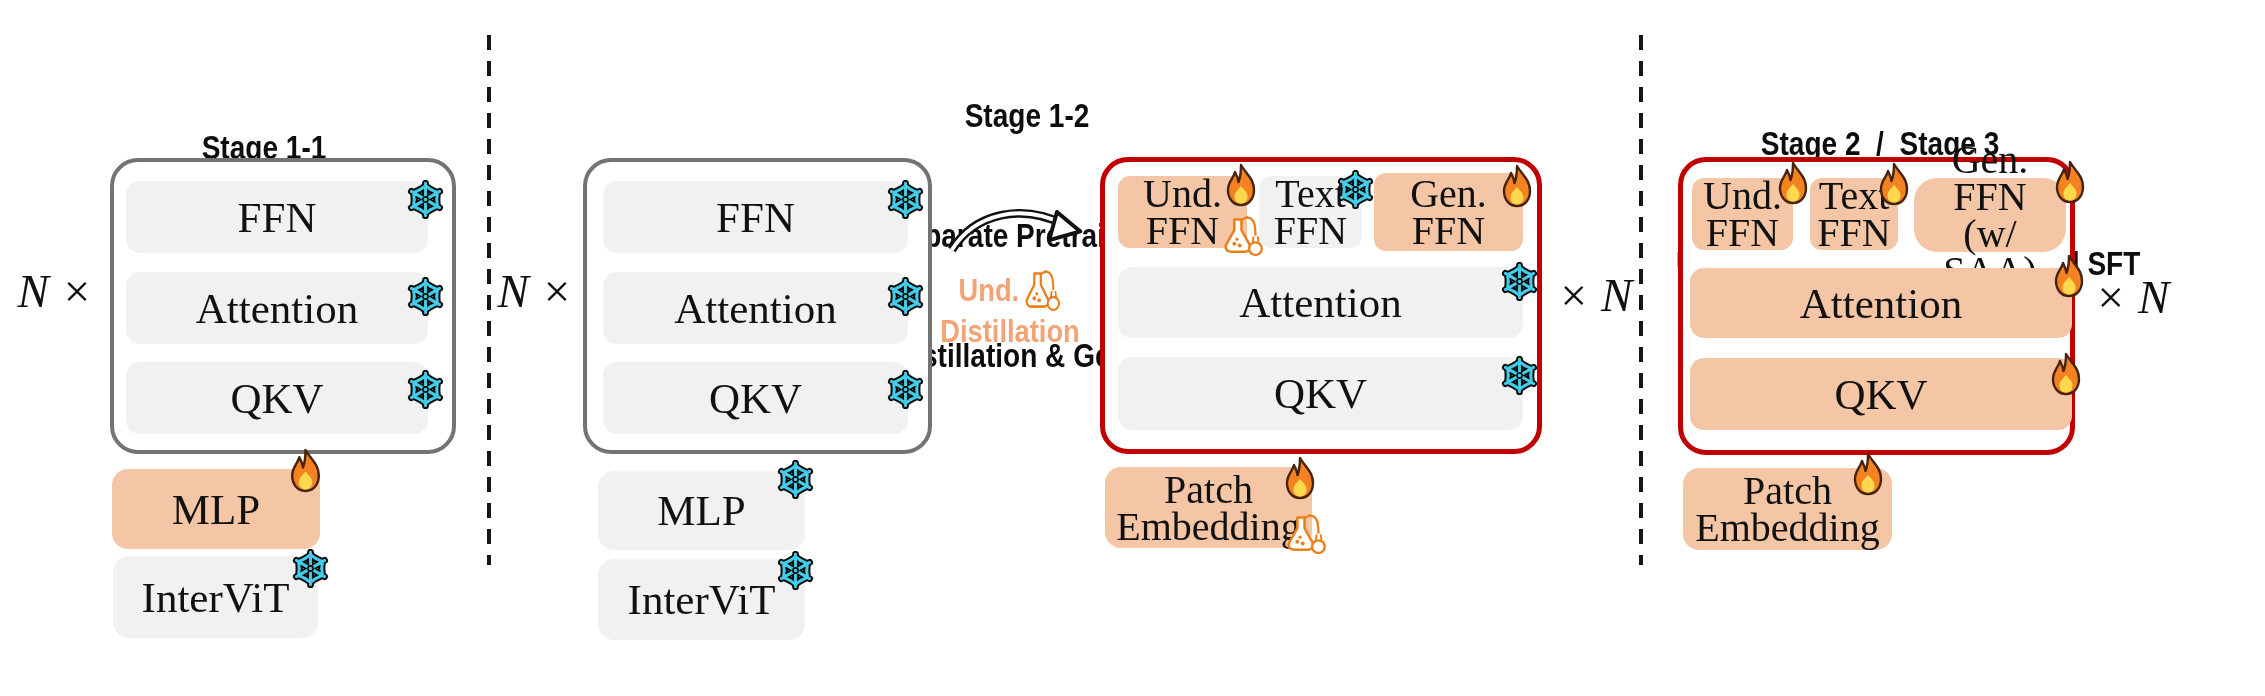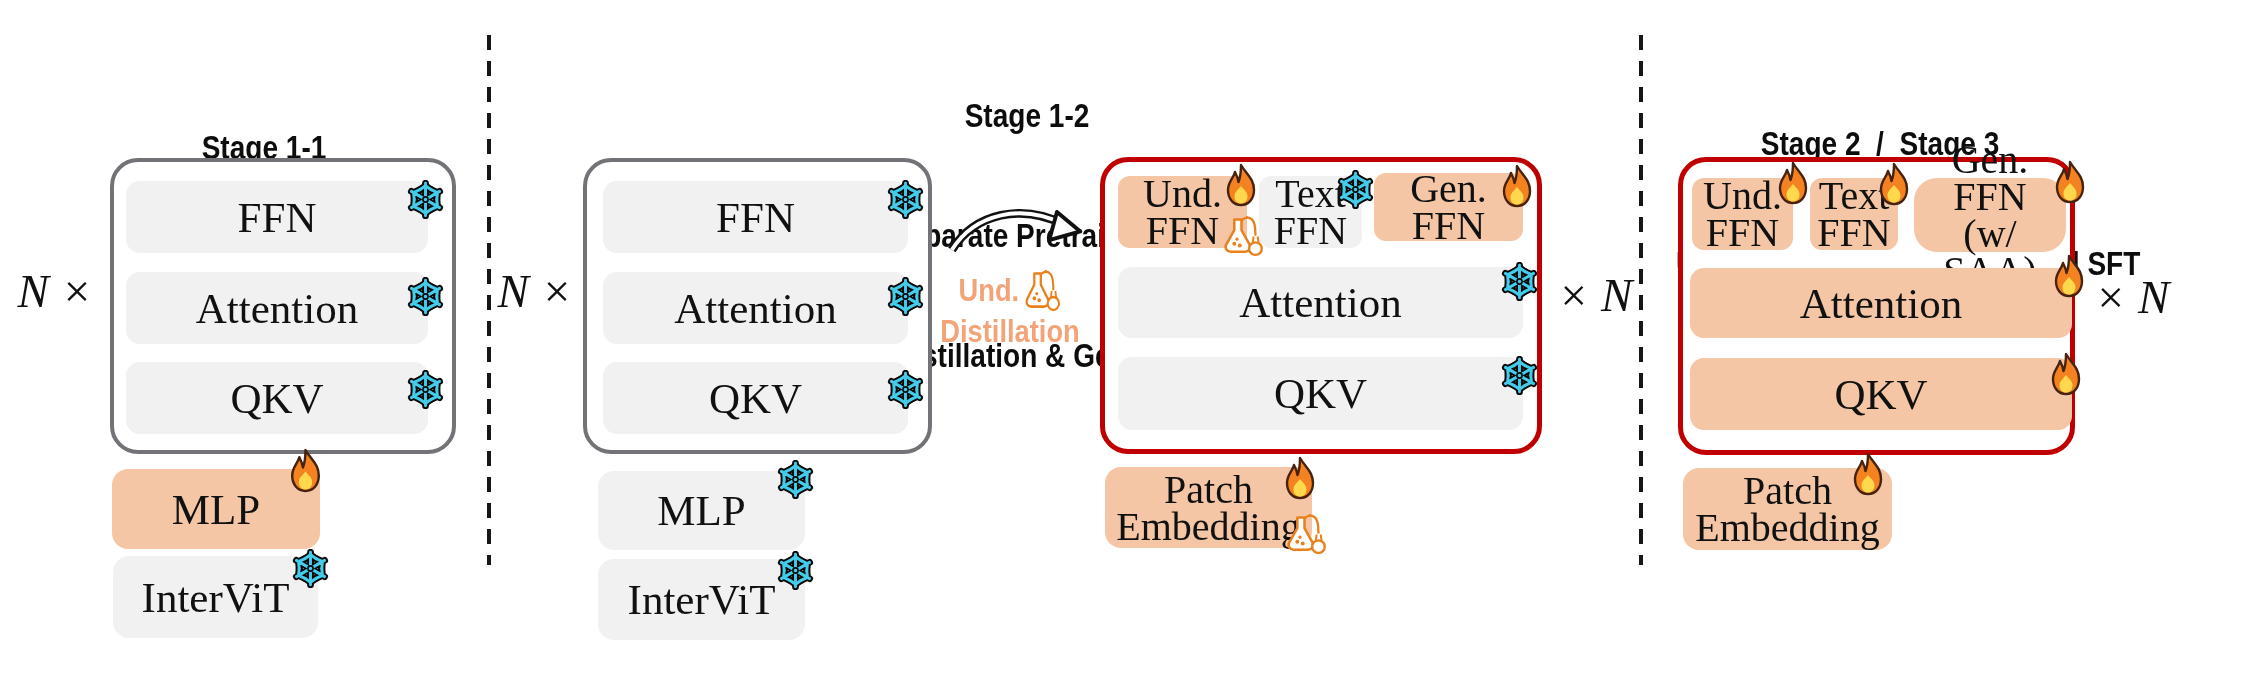--- a/index.html
+++ b/index.html
@@ -172,21 +172,21 @@
     </svg>
 
   <div class="box frozen" style="left:1259px;top:176px;width:103px;height:72px;border-radius:12px">
     <span class="ln">Text</span>
     <span class="ln">FFN</span>
   </div>
   <svg class="icon" style="left:1336px;top:170px;width:39px;height:39px">
       <use href="#sym-snow"></use>
     </svg>
 
-  <div class="box train" style="left:1374px;top:173px;width:149px;height:68px;border-radius:12px">
+  <div class="box train" style="left:1374px;top:173px;width:149px;height:78px;border-radius:12px">
     <span class="ln">Gen.</span>
     <span class="ln">FFN</span>
   </div>
   <svg class="icon" style="left:1499px;top:164px;width:36px;height:44px">
       <use href="#sym-fire"></use>
     </svg>
 
   <div class="box frozen" style="left:1118px;top:267px;width:405px;height:71px">
     <span>Attention</span>
   </div>

